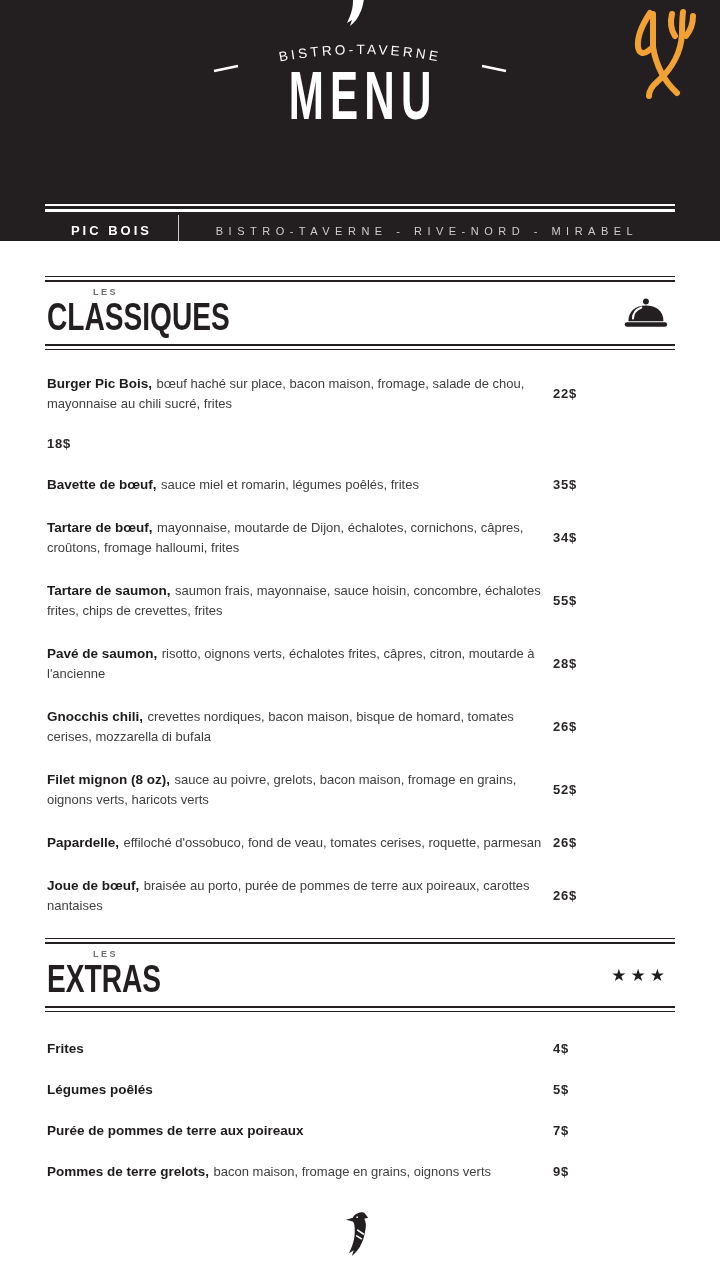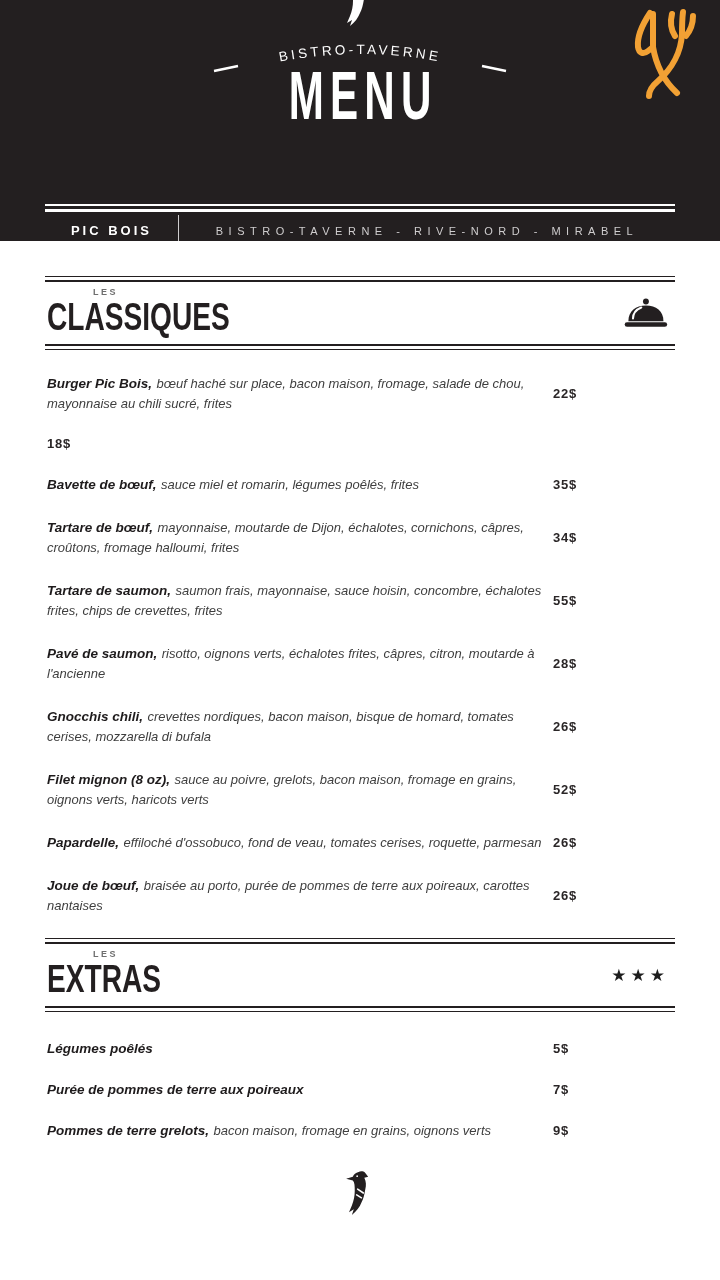--- a/index.html
+++ b/index.html
@@ -33,21 +33,21 @@
   .sec-les{font-size:9px;letter-spacing:2.5px;color:#6e6e6e;font-weight:600;line-height:11px;margin-left:46px;}
   .sec-title{margin:1px 0 0 0;font-size:38px;font-weight:800;line-height:36px;color:#231F20;
     transform:scaleX(0.74);transform-origin:left center;white-space:nowrap;}
   .sec-icon{position:absolute;right:6px;top:50%;transform:translateY(-50%);}
   .stars{font-size:17px;letter-spacing:4px;color:#1d1d1d;white-space:nowrap;}
 
   .items{padding:23px 2px 0 2px;}
   .items.extras{padding-top:26px;}
   .item{display:flex;align-items:center;margin-bottom:23px;}
   .items.extras .item{margin-bottom:21px;}
-  .item-text{width:506px;margin:0;line-height:19px;font-style:italic;}
+  .item-text{width:506px;margin:0;line-height:19px;}
   .item-name{font-weight:700;font-size:13.5px;color:#1e1b1c;}
   .item-desc{font-size:13px;color:#3e3e3e;}
   .item-price{flex:1;text-align:left;padding-right:27px;font-weight:700;font-size:13px;
     color:#2a2627;letter-spacing:0.8px;white-space:nowrap;}
   .sec-extras{margin-top:6px;}
 
   
   .footer{text-align:center;padding-top:9px;}
   .footer-bird{width:33px;height:46px;display:inline-block;}
 </style>
@@ -192,20 +192,27 @@
       <div class="sec-head">
         <div class="sec-les">LES</div>
         <h2 class="sec-title">EXTRAS</h2>
         <div class="sec-icon stars">★★★</div>
       </div>
       <div class="sec-rule-bot"></div>
 
       <div class="items extras">
         <div class="item">
           <p class="item-text">
+            <b class="item-name">Frites</b>
+            <span class="item-desc"></span>
+          </p>
+          <div class="item-price">4$</div>
+        </div>
+        <div class="item">
+          <p class="item-text">
             <b class="item-name">Légumes poêlés</b>
             <span class="item-desc"></span>
           </p>
           <div class="item-price">5$</div>
         </div>
         <div class="item">
           <p class="item-text">
             <b class="item-name">Purée de pommes de terre aux poireaux</b>
             <span class="item-desc"></span>
           </p>

